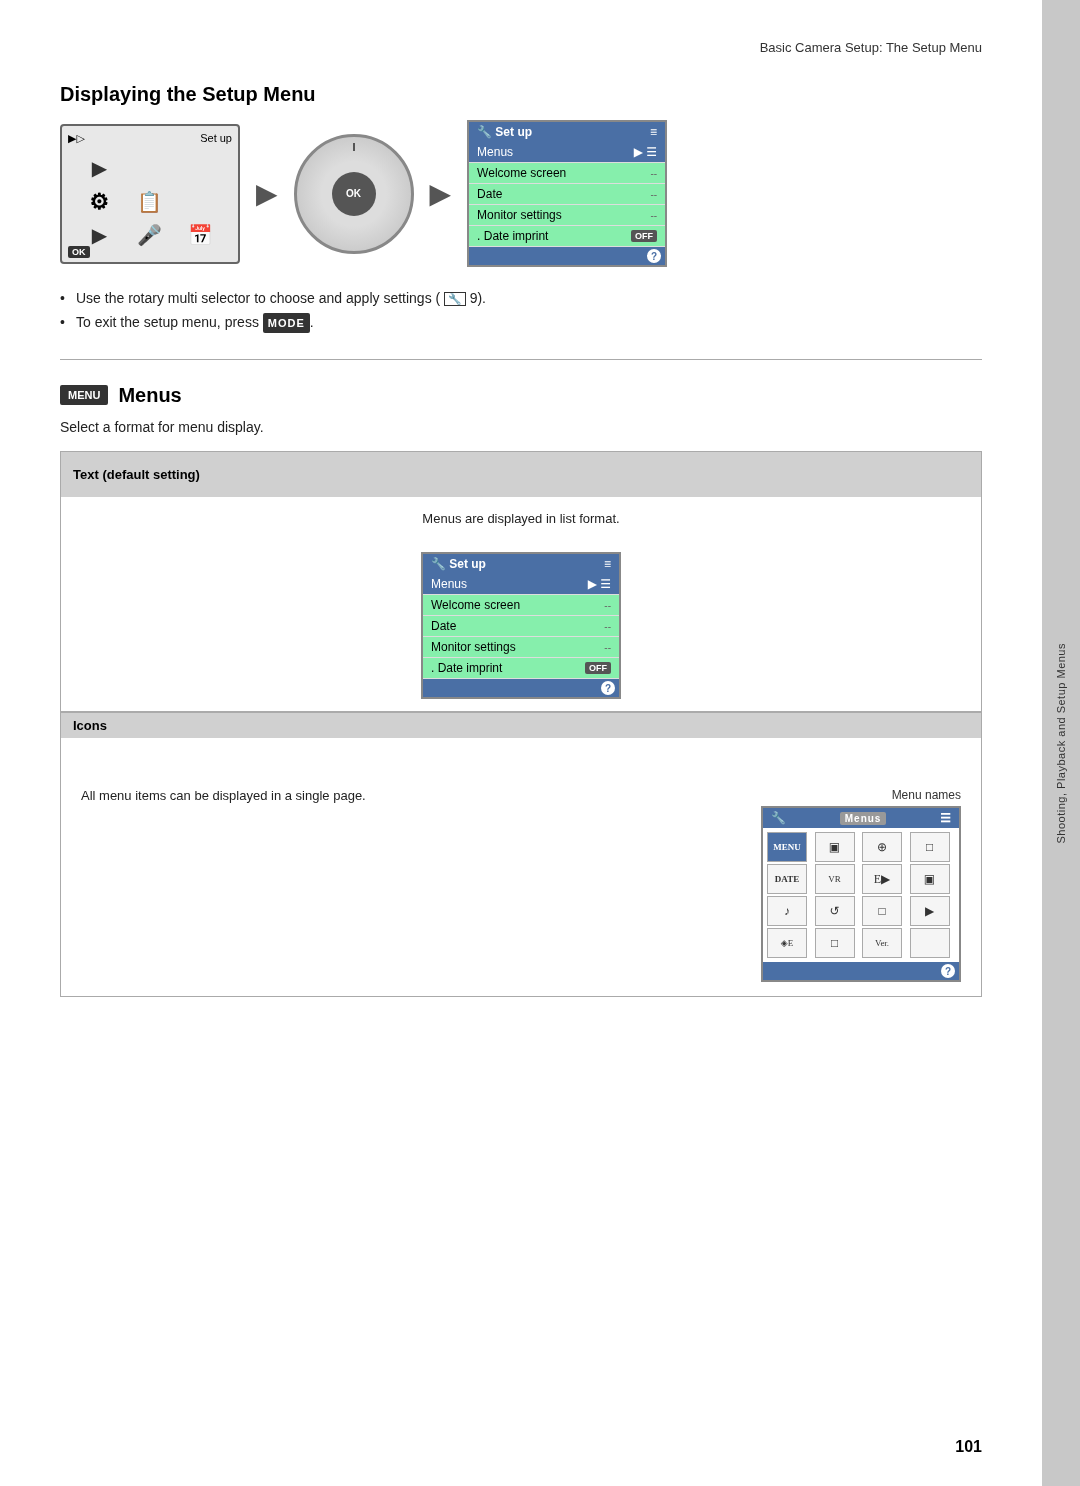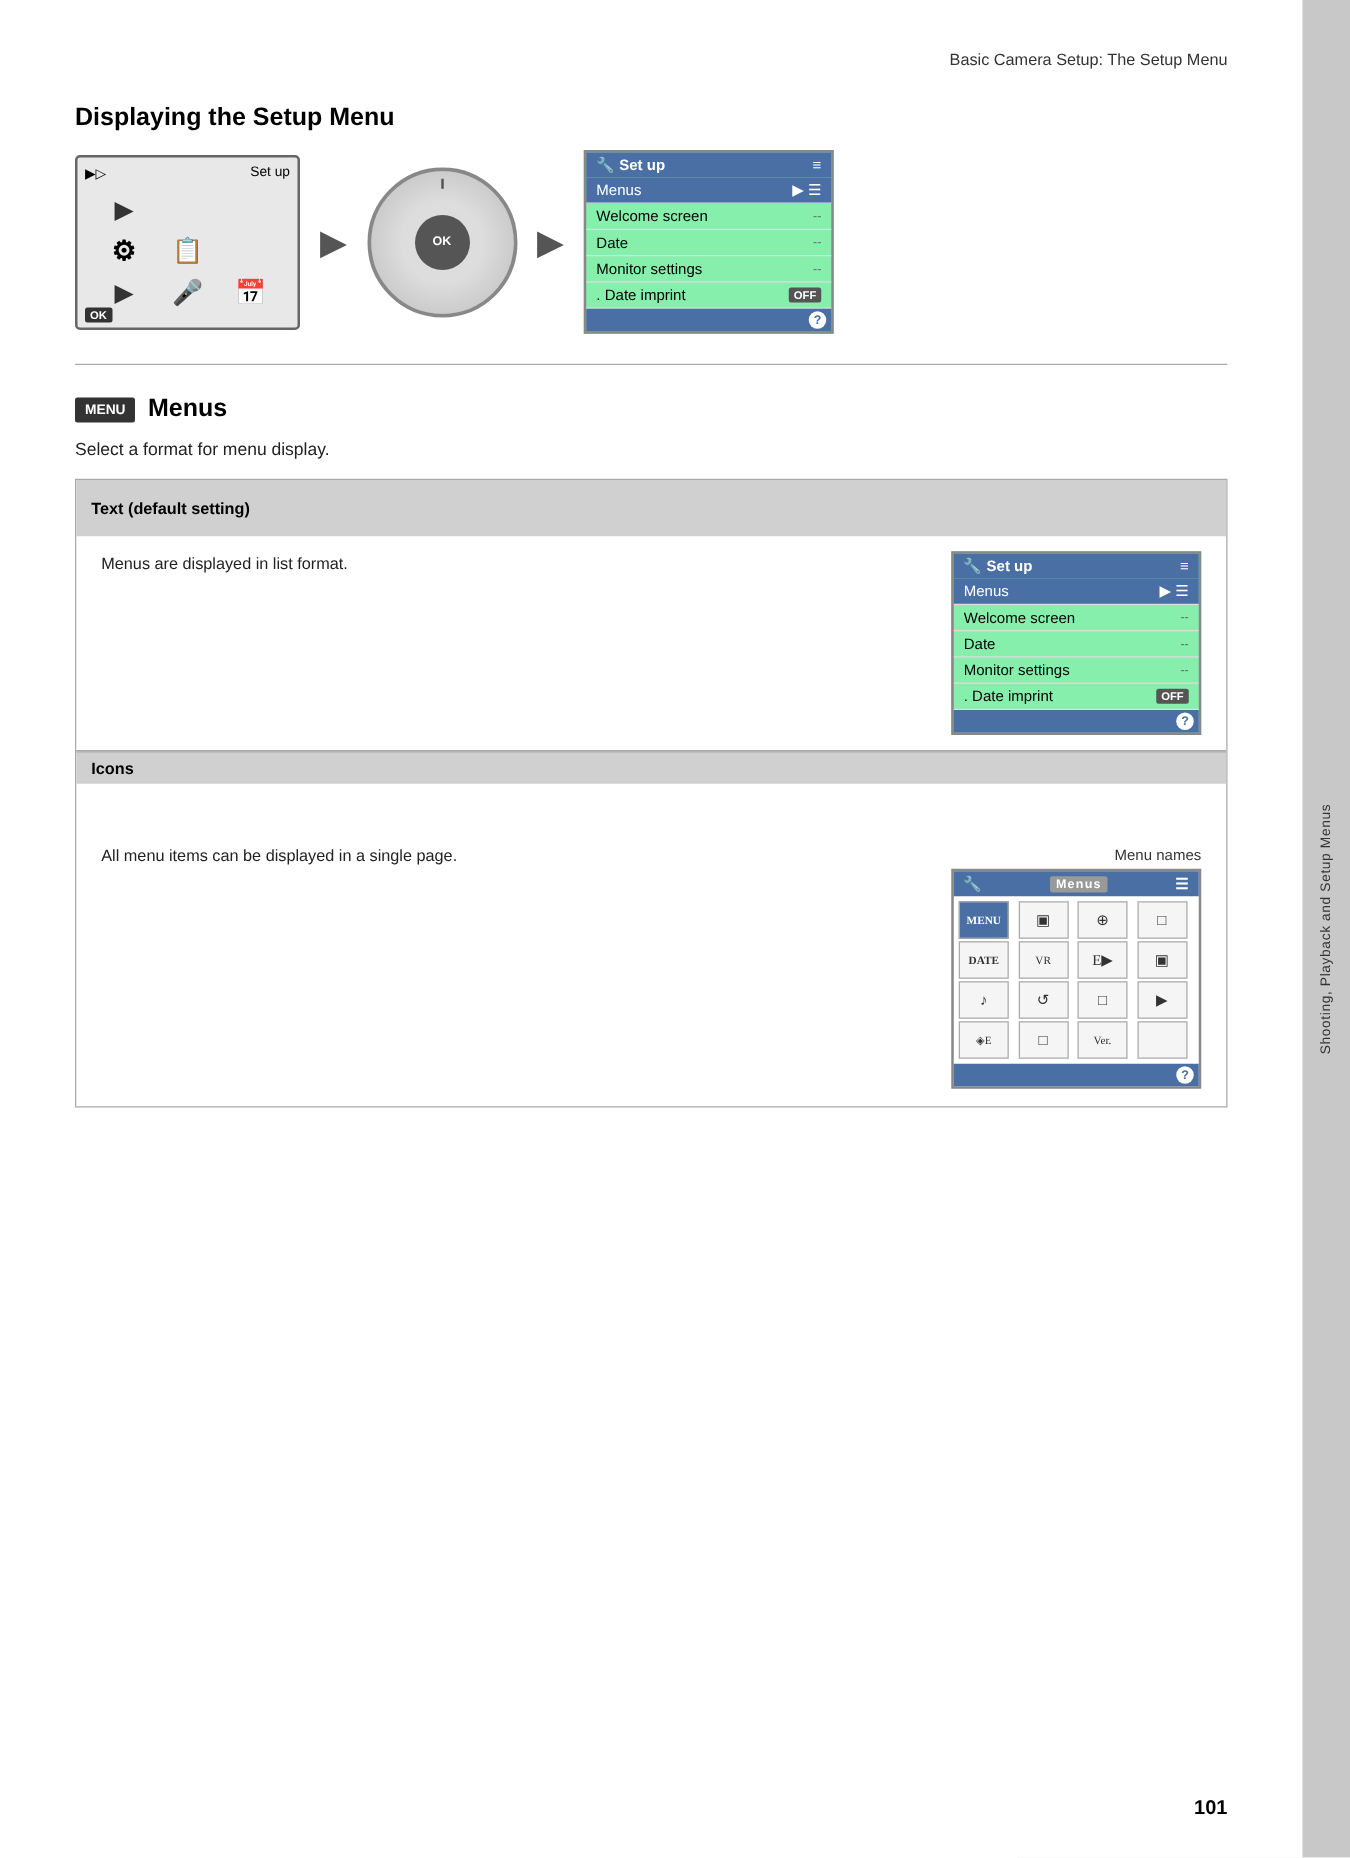--- a/index.html
+++ b/index.html
@@ -332,22 +332,24 @@
       padding: 15px 12px;
       font-size: 13px;
       font-family: Arial, sans-serif;
       font-weight: bold;
       color: #000;
     }
 
     .setting-box-content {
       padding: 12px 20px;
       display: flex;
-      align-items: flex-start;
+      align-items: center;
+      gap: 24px;
       border-bottom: 1px solid #aaa;
+      flex-direction: column;
     }
 
     .setting-desc {
       font-size: 13px;
       font-family: Arial, sans-serif;
       color: #222;
       flex: 1;
       line-height: 1.5;
     }
 
@@ -515,20 +517,30 @@
       <div class="setup-menu-row">
         <span>. Date imprint</span>
         <span class="off-badge">OFF</span>
       </div>
       <div class="menu-panel-footer">
         <div class="q-icon">?</div>
       </div>
     </div>
   </div>
 
+  <ul class="bullet-list">
+    <li>
+      Use the rotary multi selector to choose and apply settings (
+      <span style="font-size:11px; font-weight:bold; border:1px solid #333; padding:0 3px;">🔧</span>
+       9).
+    </li>
+    <li>
+      To exit the setup menu, press <span class="mode-badge">MODE</span>.
+    </li>
+  </ul>
 
   <hr class="section-divider">
 
   <div class="menus-section-title">
     <span class="menu-icon-box">MENU</span>
     <span>Menus</span>
   </div>
 
   <p class="sub-text">Select a format for menu display.</p>
 

